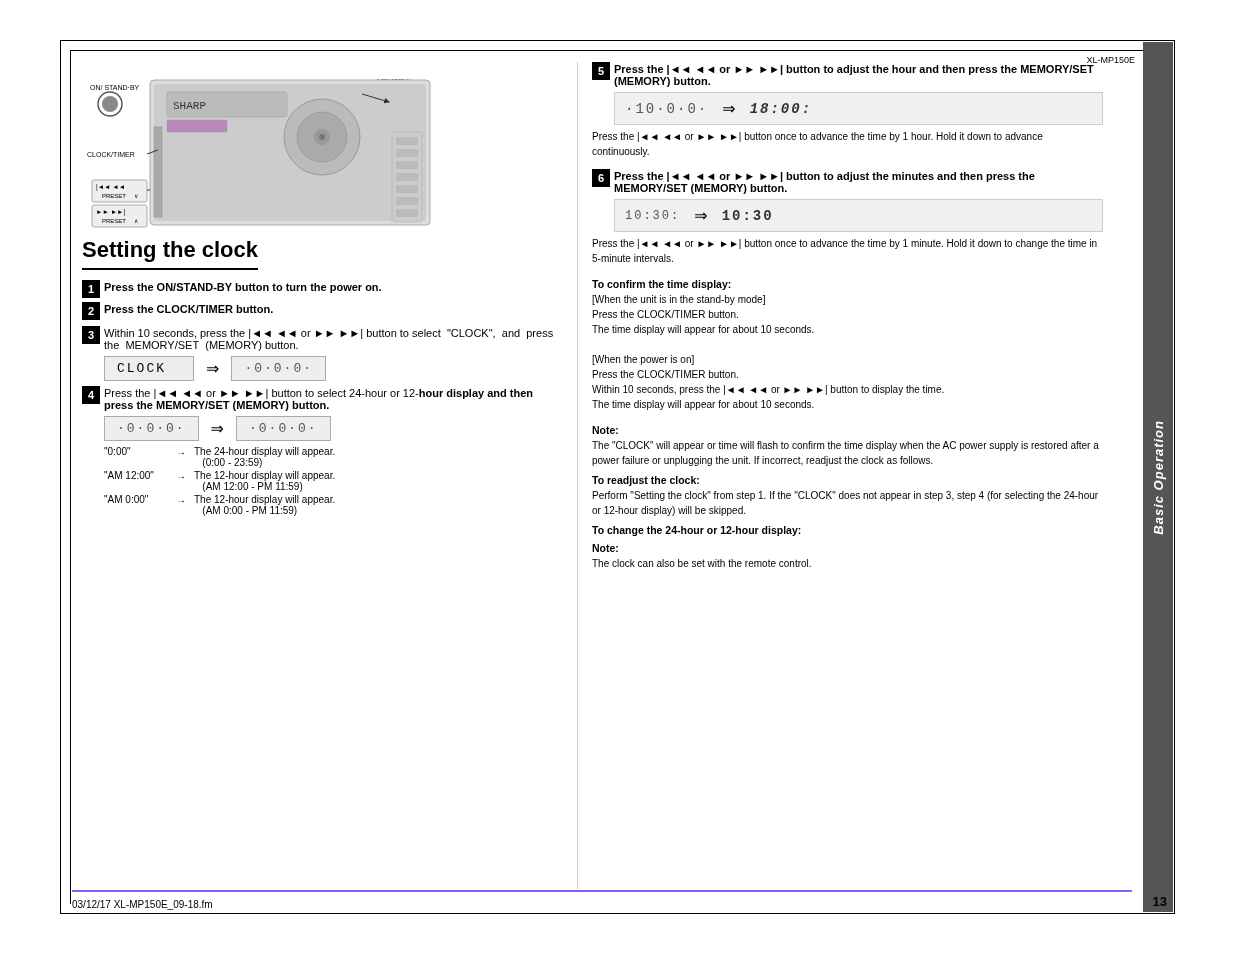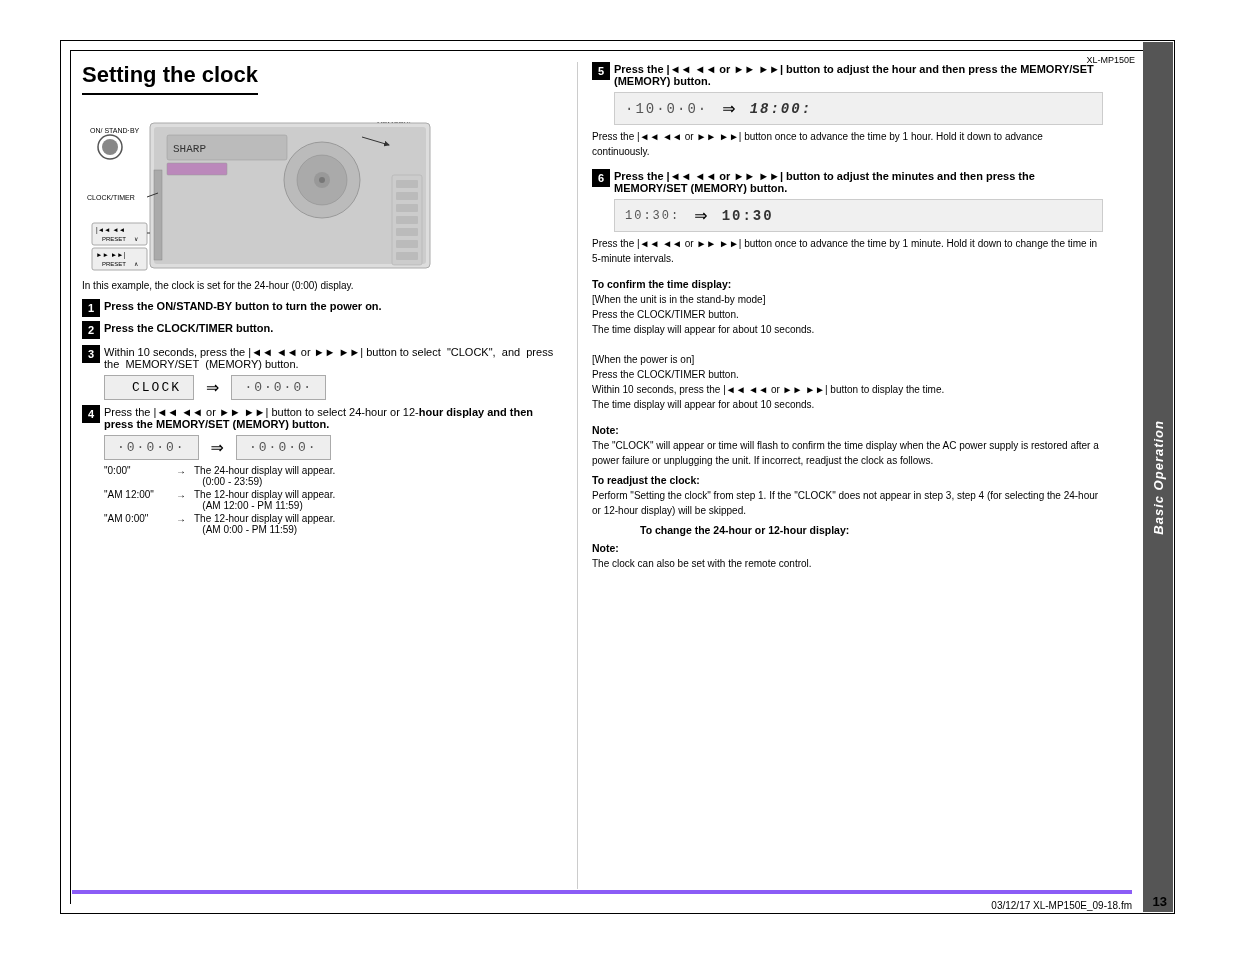--- a/index.html
+++ b/index.html
@@ -106,30 +106,27 @@
 <div class="inner-border-left"></div>
 
 <div class="sidebar" style="position:absolute;right:62px;top:42px;bottom:42px;width:30px;background:#555;display:flex;align-items:center;justify-content:center;">
   <span class="sidebar-text">Basic Operation</span>
 </div>
 
 <div class="page-number" style="position:absolute;bottom:45px;right:68px;font-size:13px;font-weight:bold;">13</div>
 
 <div class="model-number" style="position:absolute;top:55px;right:100px;font-size:9px;">XL-MP150E</div>
 
-<div class="footer" style="position:absolute;bottom:42px;left:72px;right:103px;height:22px;border-top:4px solid #8b5cf6;display:flex;align-items:center;justify-content:flex-end;">
+<div class="footer" style="position:absolute;bottom:42px;left:72px;right:103px;height:22px;border-top:2px solid #8b5cf6;display:flex;align-items:center;justify-content:flex-start;">
   <span style="font-size:10px;">03/12/17    XL-MP150E_09-18.fm</span>
 </div>
 
 <div class="main-content" style="position:absolute;top:62px;left:82px;right:97px;bottom:65px;">
 
   <div class="left-col" style="position:absolute;left:0;top:0;width:478px;">
-
-    
-    <div style="font-size:22px;font-weight:bold;border-bottom:2.5px solid #000;padding-bottom:5px;margin-bottom:10px;display:inline-block;">Setting the clock</div>
 
     
     <div style="width:370px;height:170px;position:relative;margin-bottom:5px;">
       <svg width="370" height="170" viewBox="0 0 370 170">
 
         <text x="8" y="28" font-size="7" font-family="Arial">ON/ STAND·BY</text>
 
         <circle cx="28" cy="42" r="12" fill="none" stroke="#555" stroke-width="1.5"></circle>
         <circle cx="28" cy="42" r="8" fill="#888"></circle>
 
@@ -185,42 +182,44 @@
           </marker>
         </defs>
 
         <line x1="65" y1="92" x2="76" y2="88" stroke="#333" stroke-width="1"></line>
 
         <line x1="65" y1="128" x2="68" y2="128" stroke="#333" stroke-width="1"></line>
       </svg>
     </div>
 
     
-    <div style="font-size:10px;margin-bottom:8px;">In this example, the clock is set for the 24-hour (0:00) display.</div>
+    <div style="font-size:22px;font-weight:bold;border-bottom:2.5px solid #000;padding-bottom:5px;margin-bottom:10px;display:inline-block;">Setting the clock</div>
+
+    
 
     
     <div style="display:flex;gap:4px;margin-bottom:4px;align-items:flex-start;">
       <div style="background:#000;color:#fff;font-weight:bold;font-size:11px;min-width:18px;height:18px;display:flex;align-items:center;justify-content:center;flex-shrink:0;">1</div>
       <div style="font-size:11px;font-weight:bold;padding-top:1px;"><span>Press the ON/STAND-BY button to turn the power on.</span></div>
     </div>
 
     
     <div style="display:flex;gap:4px;margin-bottom:6px;align-items:flex-start;">
       <div style="background:#000;color:#fff;font-weight:bold;font-size:11px;min-width:18px;height:18px;display:flex;align-items:center;justify-content:center;flex-shrink:0;">2</div>
       <div style="font-size:11px;font-weight:bold;padding-top:1px;"><span>Press the CLOCK/TIMER button.</span></div>
     </div>
 
     
     <div style="display:flex;gap:4px;margin-bottom:4px;align-items:flex-start;">
       <div style="background:#000;color:#fff;font-weight:bold;font-size:11px;min-width:18px;height:18px;display:flex;align-items:center;justify-content:center;flex-shrink:0;">3</div>
       <div style="font-size:11px;padding-top:1px;">Within 10 seconds, press the |◄◄ ◄◄ or ►► ►►| button to se­lect &nbsp;"CLOCK",&nbsp; and&nbsp; press&nbsp; the&nbsp; MEMORY/SET&nbsp; (MEMORY) button.</div>
     </div>
     
     <div style="display:flex;align-items:center;gap:12px;margin:5px 0 5px 22px;">
-      <div style="border:1px solid #aaa;background:#eee;padding:4px 12px;font-family:'Courier New',monospace;font-size:13px;letter-spacing:2px;min-width:90px;text-align:right;">CLOCK</div>
+      <div style="border:1px solid #aaa;background:#eee;padding:4px 12px;font-family:'Courier New',monospace;font-size:13px;letter-spacing:2px;min-width:90px;text-align:left;">CLOCK</div>
       <span style="font-size:16px;">⇒</span>
       <div style="border:1px solid #aaa;background:#eee;padding:4px 12px;font-family:'Courier New',monospace;font-size:13px;letter-spacing:2px;min-width:90px;text-align:center;color:#555;">·0·0·0·</div>
     </div>
 
     
     <div style="display:flex;gap:4px;margin-bottom:4px;align-items:flex-start;">
       <div style="background:#000;color:#fff;font-weight:bold;font-size:11px;min-width:18px;height:18px;display:flex;align-items:center;justify-content:center;flex-shrink:0;">4</div>
       <div style="font-size:11px;padding-top:1px;">Press the |◄◄ ◄◄ or ►► ►►| button to select 24-hour or 12-<b>hour display and then press the MEMORY/SET (MEMORY) button.</b></div>
     </div>
     
@@ -288,21 +287,21 @@
       <div style="font-size:10.5px;font-weight:bold;margin-bottom:2px;">Note:</div>
       <div style="font-size:10px;line-height:1.5;">The "CLOCK" will appear or time will flash to confirm the time dis­play when the AC power supply is restored after a power failure or unplugging the unit. If incorrect, readjust the clock as follows.</div>
     </div>
 
     <div style="margin-bottom:6px;">
       <div style="font-size:10.5px;font-weight:bold;margin-bottom:2px;">To readjust the clock:</div>
       <div style="font-size:10px;line-height:1.5;">Perform "Setting the clock" from step 1. If the "CLOCK" does not appear in step 3, step 4 (for selecting the 24-hour or 12-hour dis­play) will be skipped.</div>
     </div>
 
     <div style="margin-bottom:6px;">
-      <div style="font-size:10.5px;font-weight:bold;margin-bottom:2px;margin-left:48px;">To change the 24-hour or 12-hour display:</div>
+      <div style="font-size:10.5px;font-weight:bold;margin-bottom:2px;">To change the 24-hour or 12-hour display:</div>
     </div>
 
     <div style="margin-bottom:6px;">
       <div style="font-size:10.5px;font-weight:bold;margin-bottom:2px;">Note:</div>
       <div style="font-size:10px;line-height:1.5;">The clock can also be set with the remote control.</div>
     </div>
 
   </div>
 
 </div>

